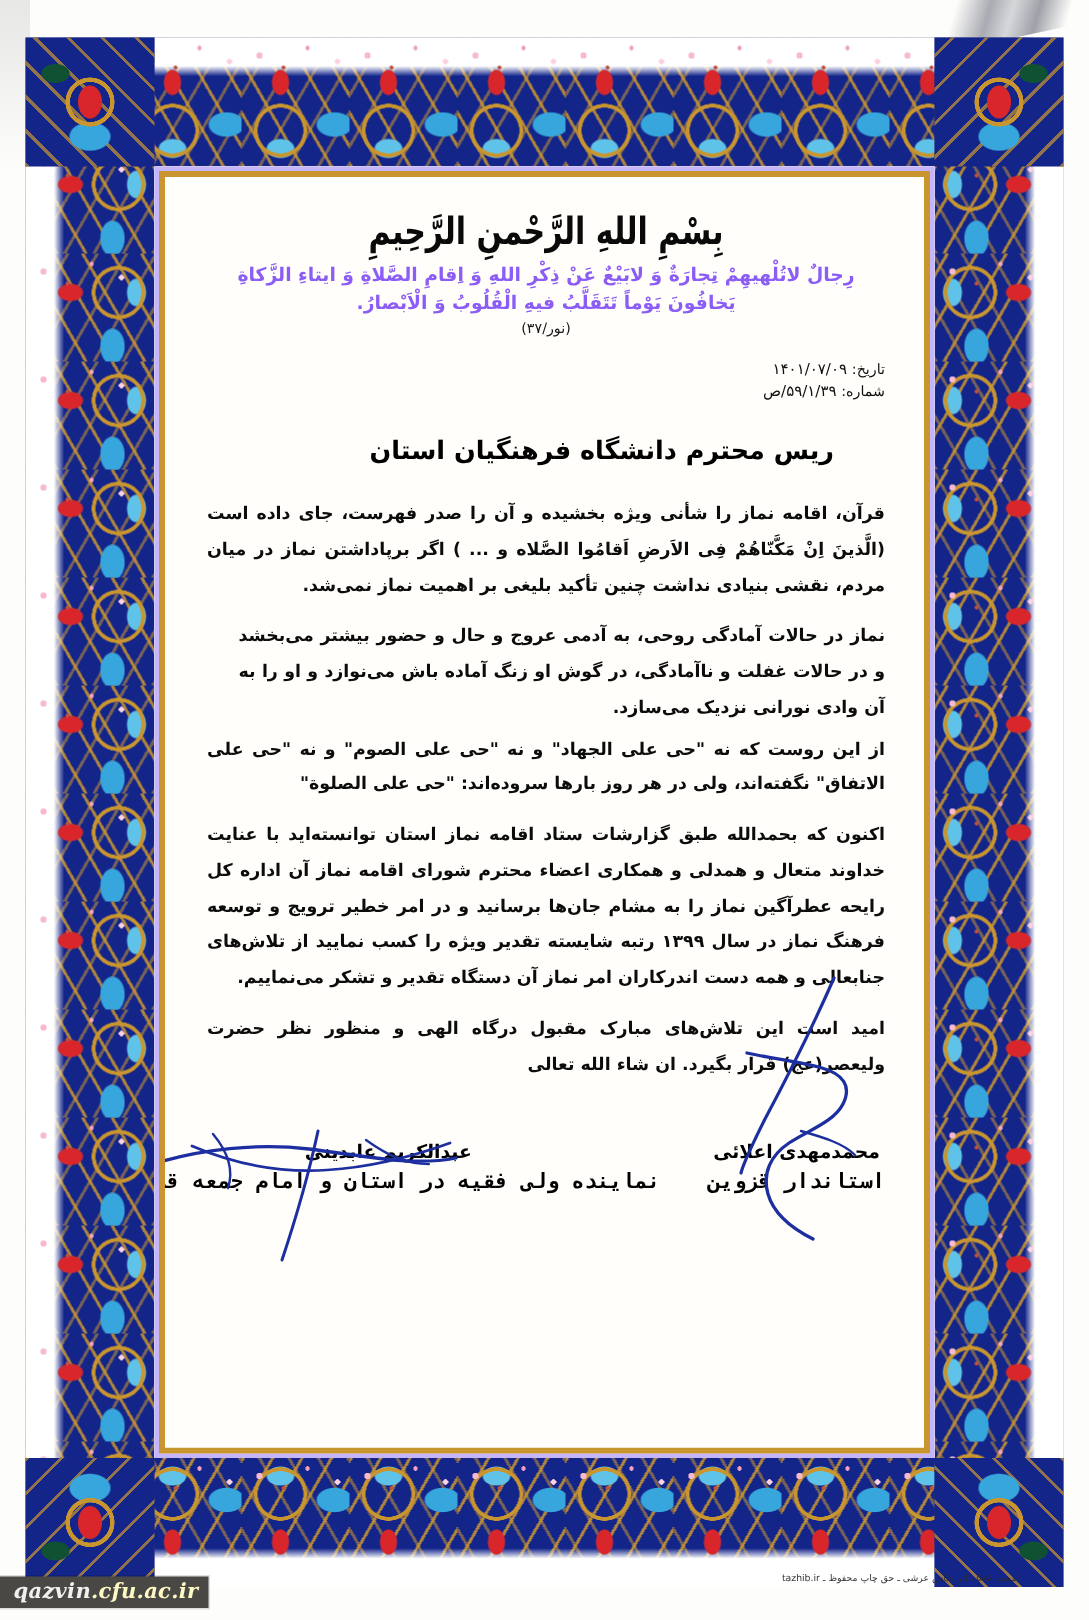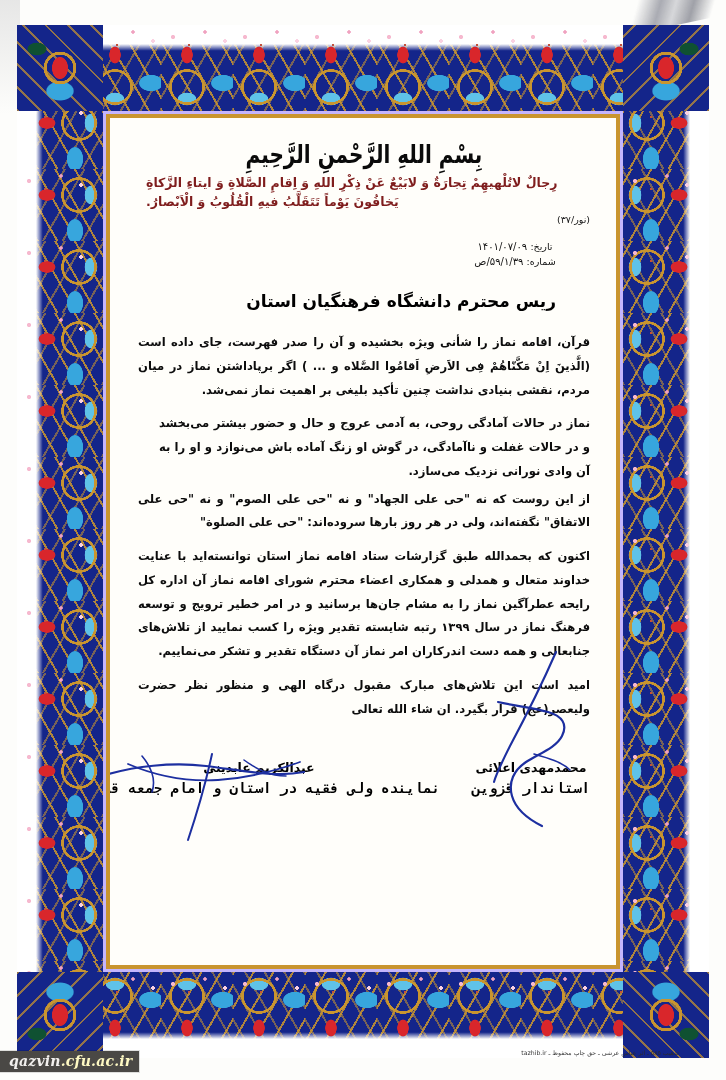--- a/index.html
+++ b/index.html
@@ -142,42 +142,43 @@
     text-align:center;
     font-family:"DejaVu Sans","Liberation Sans",sans-serif;
     font-size:20px;
     letter-spacing:-1px;
     color:#0a0a0a;
     margin:10px 0 2px;
     transform:scaleY(1.25);
     font-weight:600;
   }
   .verse{
-    text-align:left;
+    text-align:center;
     font-size:12.5px;
     line-height:1.5;
-    color:#7f1d1d;
+    color:#8b5cf6;
     margin:8px 8px 2px;
     font-weight:600;
   }
   .verse-ref{
+    text-align:center;
     font-size:9.5px;
     color:#161616;
     margin:2px 0 0;
   }
 
   .meta{
     margin-top:14px;
     font-size:10px;
     line-height:1.5;
     color:#101010;
     width:150px;
     text-align:right;
   }
-  .meta div{white-space:nowrap;text-align:center;}
+  .meta div{white-space:nowrap;}
   .meta .lbl{font-size:9.5px;}
 
   .addressee{
     margin-top:22px;
     font-size:17px;
     font-weight:bold;
     color:#000;
     text-align:right;
     padding-right:34px;
   }

